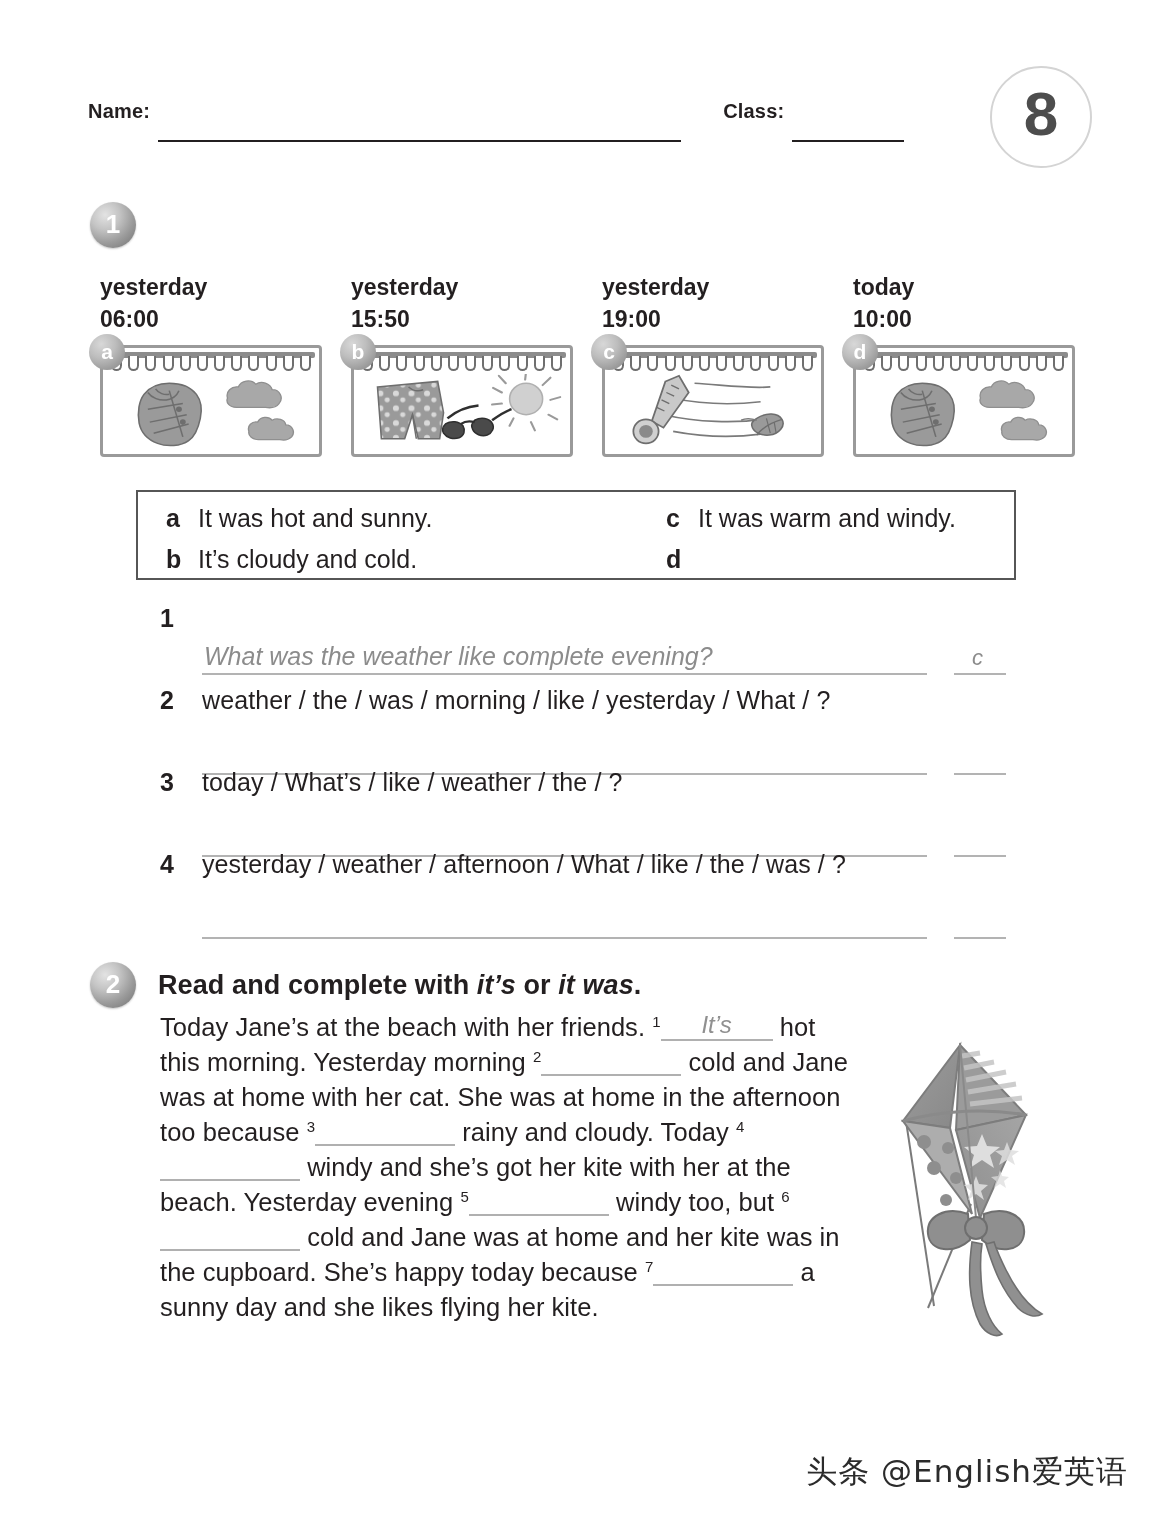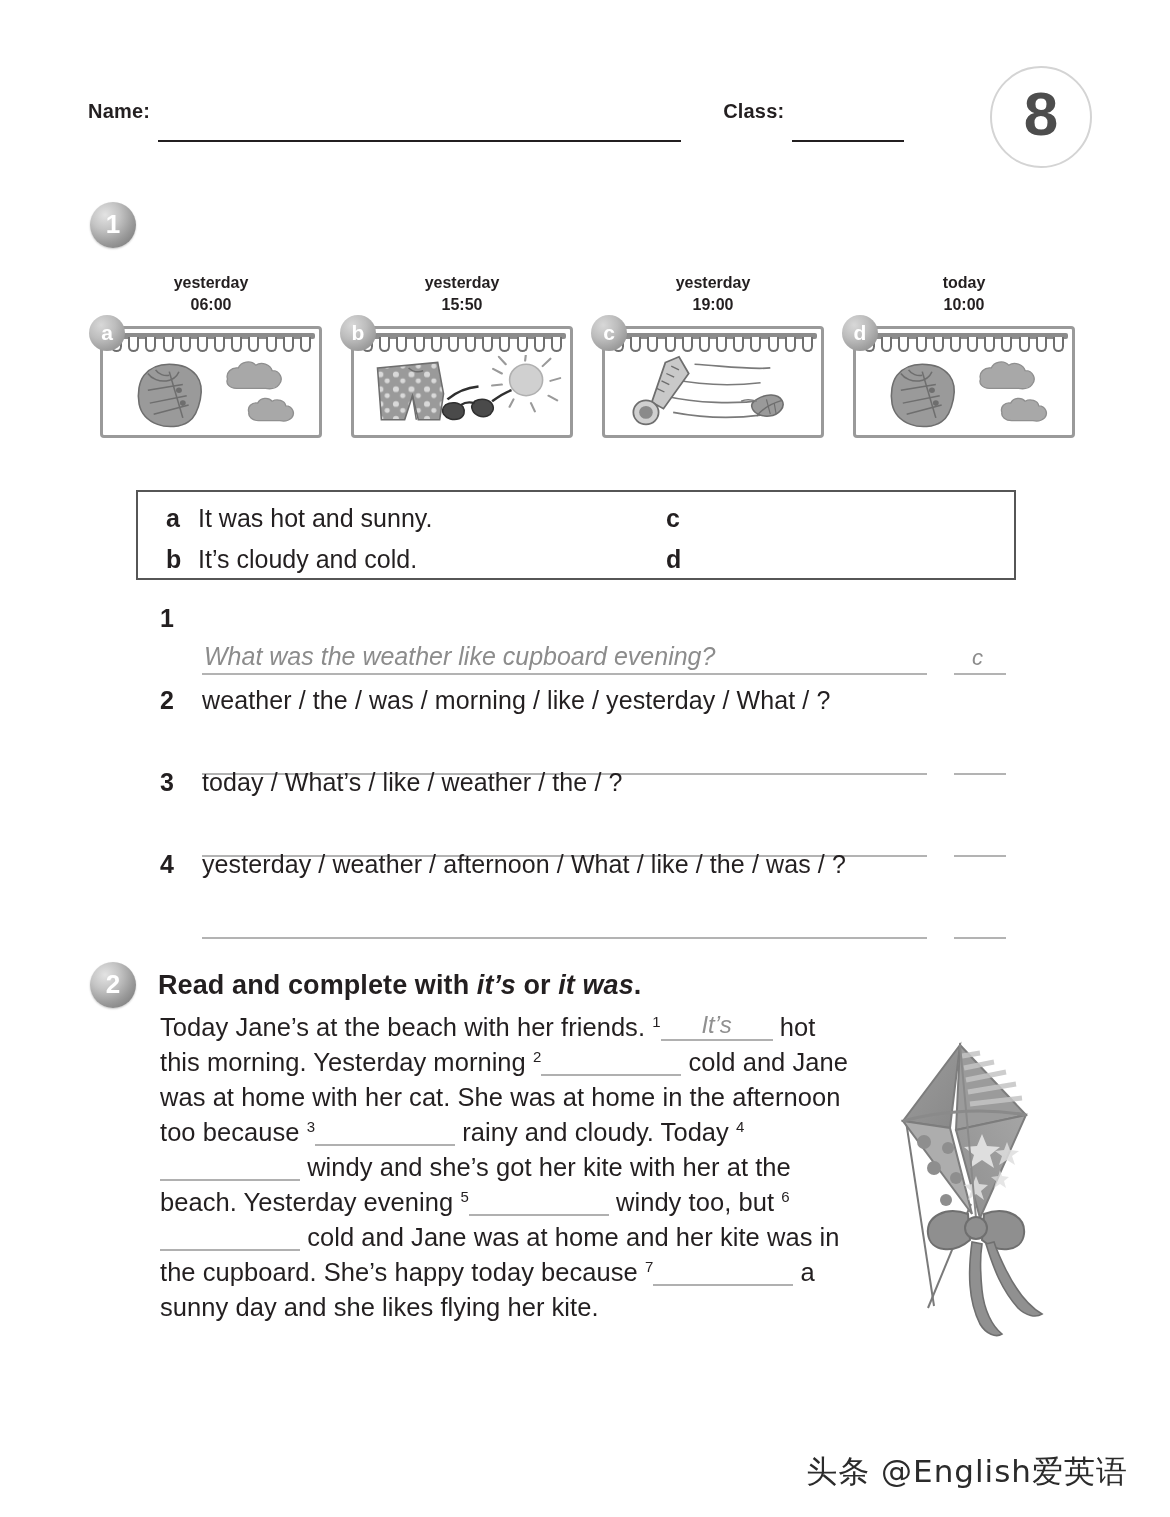--- a/index.html
+++ b/index.html
@@ -109,22 +109,21 @@
     position: absolute;
     left: 100px;
     top: 272px;
     width: 980px;
   }
   .card-col {
     position: absolute;
     width: 222px;
   }
   .card-label {
-    text-align: center;
-    font-size: 16px;
+    font-size: 23px;
     font-weight: 700;
     line-height: 1.38;
   }
   .card-frame {
     position: relative;
     margin-top: 10px;
     height: 112px;
     border: 3px solid #9a9a9a;
     border-radius: 4px;
     background: #fff;
@@ -525,40 +524,41 @@
   </div>
 
   <div class="options">
     <div class="opt-row">
       <div class="opt left">
         <span class="k">a</span>
         <span>It was hot and sunny.</span>
       </div>
       <div class="opt">
         <span class="k">c</span>
+        <span>It was warm and windy.</span>
       </div>
     </div>
     <div class="opt-row">
       <div class="opt left">
         <span class="k">b</span>
         <span>It’s cloudy and cold.</span>
       </div>
       <div class="opt">
         <span class="k">d</span>
       </div>
     </div>
   </div>
 
   <div class="q-block" style="top:604px;">
     <div class="q-line">
       <span class="q-num">1</span>
     </div>
     <div class="ans-row">
       <span class="ans-line"></span>
-      <span class="handwriting">What was the weather like cupboard evening?</span>
+      <span class="handwriting">What was the weather like complete evening?</span>
       <span class="ans-letter-line"></span>
       <span class="handwriting letter">c</span>
     </div>
   </div>
 
   <div class="q-block" style="top:686px;">
     <div class="q-line">
       <span class="q-num">2</span>
       <span class="q-text">weather / the / was / morning / like / yesterday / What / ?</span>
     </div>

